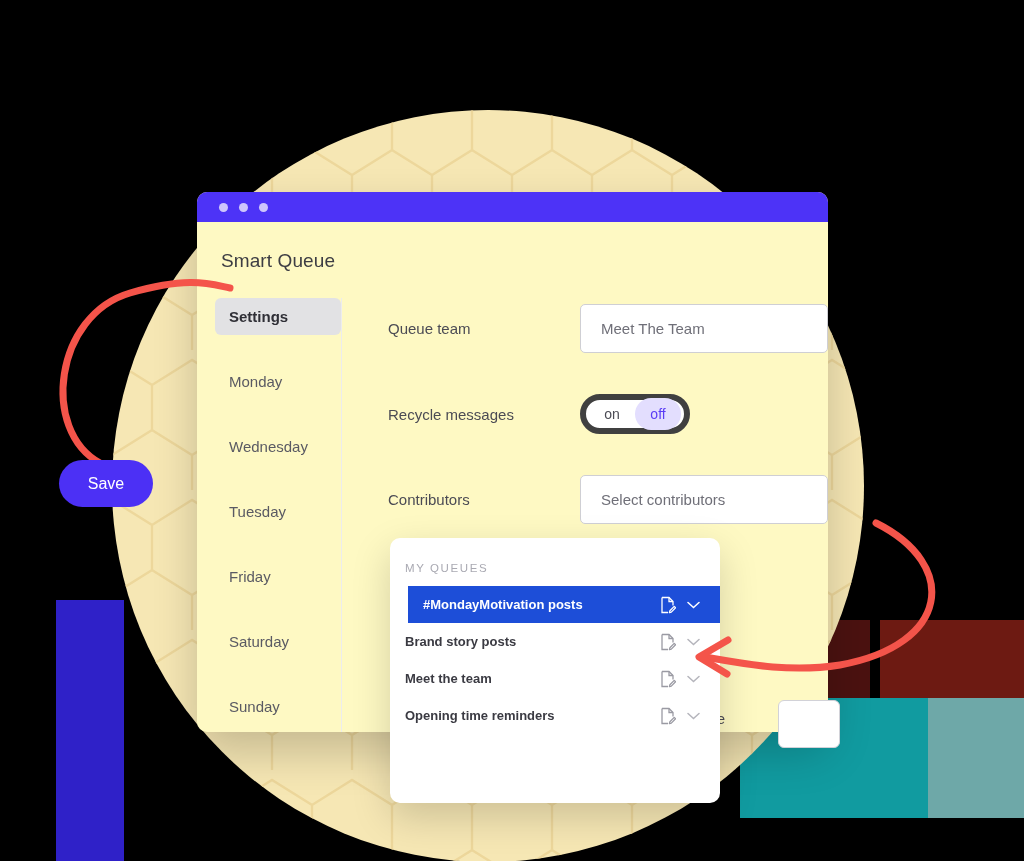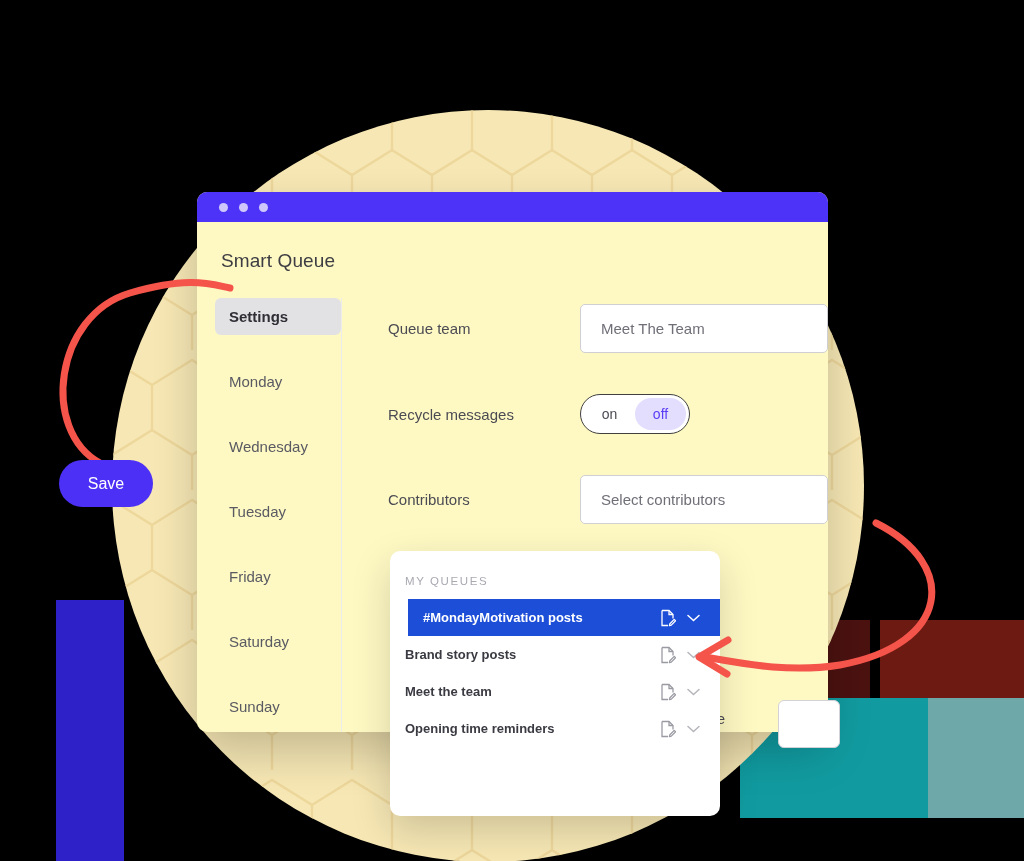--- a/index.html
+++ b/index.html
@@ -52,31 +52,31 @@
   .form-row{display:flex;align-items:center;margin-bottom:41px;}
   .form-label{width:192px;font-size:15px;color:#4B4B54;}
 
   .text-field{
     width:248px;height:49px;border:1px solid #CFCFD4;border-radius:5px;
     display:flex;align-items:center;padding:0 20px;box-sizing:border-box;
     font-size:15px;color:#6F6F78;background:#fff;
   }
 
   .toggle{
-    width:110px;height:40px;border:1px solid #404040;border-radius:20px;background:#fff;
+    width:110px;height:40px;border:6px solid #404040;border-radius:20px;background:#fff;
     display:flex;align-items:center;box-sizing:border-box;padding:3px;
   }
   .toggle-opt{
     flex:1;text-align:center;font-size:14px;color:#4B4B54;line-height:32px;border-radius:16px;
   }
   .toggle-opt.selected{background:#E3DEFE;color:#5B3DF5;}
 
   
   .queue-panel{
-    position:absolute;left:390px;top:551px;width:330px;height:265px;
+    position:absolute;left:390px;top:538px;width:330px;height:265px;
     background:#fff;border-radius:10px;
     box-shadow:0 14px 38px rgba(0,0,0,0.17);
     overflow:hidden;
   }
   .panel-head{
     font-size:11.5px;letter-spacing:1.6px;color:#A9A9B2;padding:24px 0 12px 15px;
   }
   .q-row{
     height:37px;display:flex;align-items:center;padding:0 14px 0 15px;box-sizing:border-box;
     font-size:13px;font-weight:700;color:#3A3A42;

